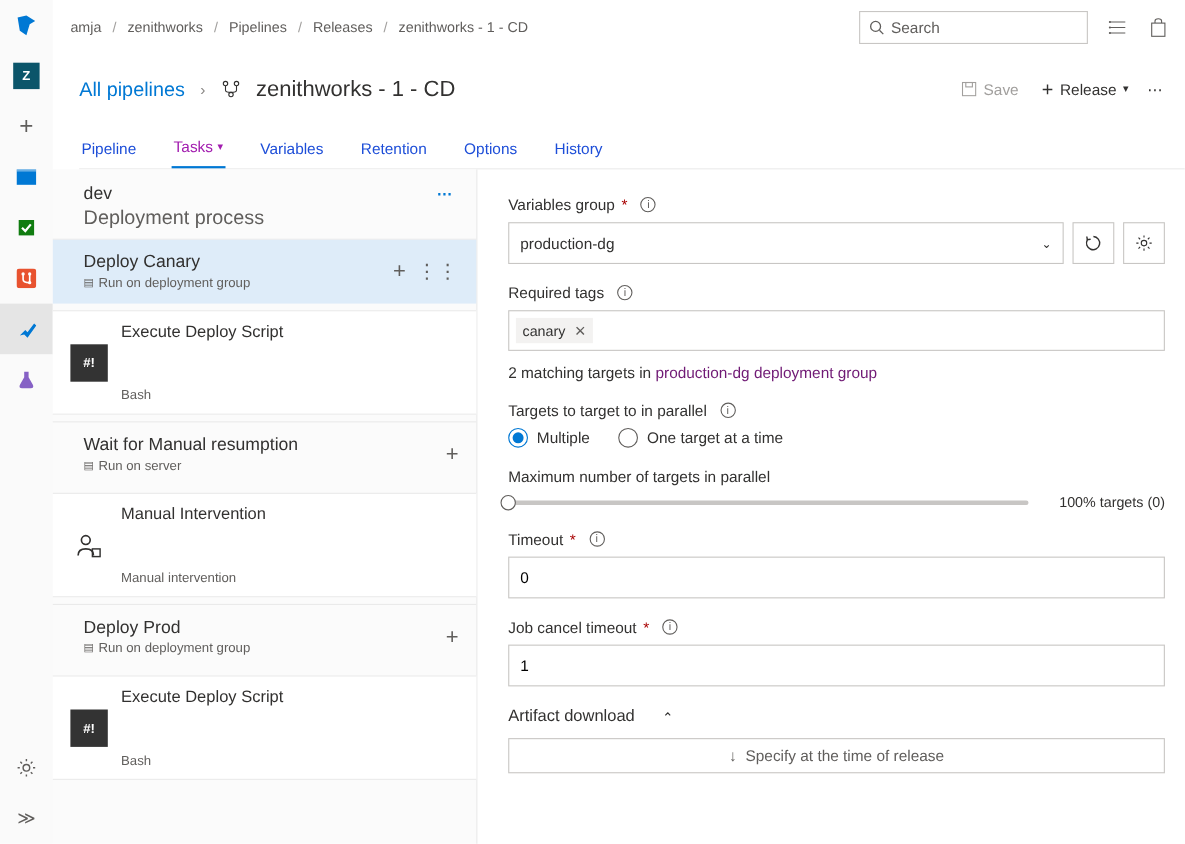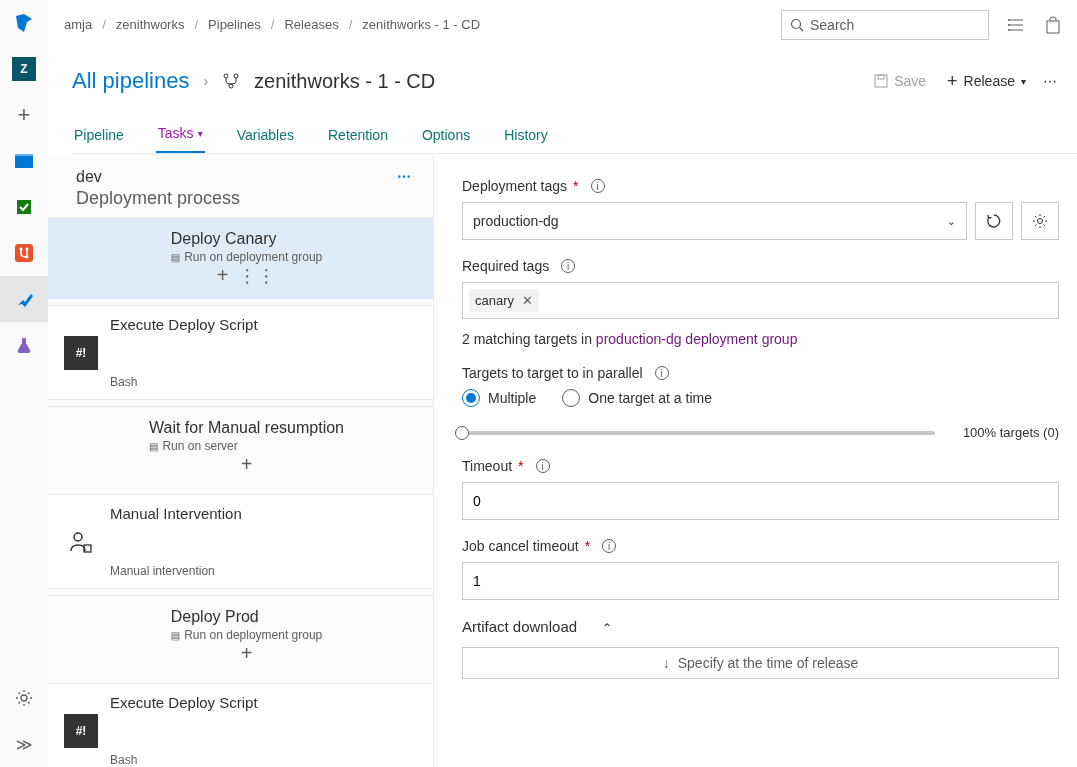--- a/index.html
+++ b/index.html
@@ -13,42 +13,42 @@
 
 
 .topbar { position: absolute; left: 48px; top: 0; right: 0; height: 50px; display: flex; align-items: center; padding: 0 16px; border-bottom: 1px solid transparent; }
 .breadcrumb { display: flex; align-items: center; gap: 10px; font-size: 13px; color: #605e5c; }
 .breadcrumb .sep { color: #a19f9d; }
 .search-box { margin-left: auto; width: 208px; height: 30px; border: 1px solid #c8c6c4; display: flex; align-items: center; padding: 0 8px; gap: 6px; color: #605e5c; }
 .topright { display: flex; align-items: center; gap: 20px; margin-left: 18px; color: #605e5c; }
 
 
 .header-row { position: absolute; left: 72px; right: 14px; top: 56px; height: 50px; display: flex; align-items: center; gap: 14px; }
-.header-row .all-link { color: #0078d4; font-size: 22px; }
+.header-row .all-link { color: #0078d4; font-size: 18px; }
 .header-row .chev { color: #8a8886; }
 .header-row .title { font-size: 20px; color: #323130; }
 .header-row .actions { margin-left: auto; display: flex; align-items: center; gap: 1px; }
 .save-btn { color: #a19f9d; display: flex; align-items: center; gap: 6px; padding: 6px 10px; }
 .release-btn { display: flex; align-items: center; gap: 6px; padding: 6px 10px; }
 .more-btn { padding: 6px 6px; }
 
 
 .subtabs { position: absolute; left: 72px; right: 0; top: 114px; height: 40px; display: flex; align-items: flex-end; gap: 30px; border-bottom: 1px solid #eaeaea; }
-.subtab { padding: 0 2px 10px 2px; cursor: pointer; color: #0f766e; display:flex; align-items:center; gap:4px; }
+.subtab { padding: 0 2px 10px 2px; cursor: pointer; color: #1d4ed8; display:flex; align-items:center; gap:4px; }
 .subtab.active { border-bottom: 2px solid #0078d4; color:#a21caf; font-weight:400;}
 
 
 .task-col { position: absolute; left: 48px; top: 154px; width: 386px; bottom: 0; border-right: 1px solid #eaeaea; background:#fbfbfb; }
 .stage-header { padding: 14px 20px 8px 28px; display:flex; align-items:flex-start; justify-content:space-between; }
 .stage-header .nm { font-size:16px; }
 .stage-header .sub { font-size:18px; color:#605e5c; margin-top:2px;}
 .dots { cursor:pointer; color:#0078d4; letter-spacing:2px; font-weight:bold;}
 
 .job-block { border-top:1px solid #eaeaea; }
-.job-header { padding: 12px 16px 12px 28px; display:flex; align-items:center; justify-content:space-between; cursor:pointer;flex-direction:column;}
+.job-header { padding: 12px 16px 12px 28px; display:flex; align-items:center; justify-content:space-between; cursor:pointer;}
 .job-header.selected { background:#deecf9; }
 .job-title .nm { font-size:16px; }
 .job-title .sub { font-size:12px; color:#605e5c; display:flex; align-items:center; gap:4px; margin-top:2px;}
 .job-right { display:flex; align-items:center; gap:10px; color:#605e5c;}
 .plus-icon { font-size:20px; color:#605e5c; cursor:pointer; font-weight:300;}
 .grab { font-size:18px; cursor:grab; color:#605e5c; letter-spacing:1px;}
 
 .task-item { background:#fff; margin:6px 0 6px 0; padding:10px 16px 10px 16px; display:flex; align-items:center; gap:12px; border-top:1px solid #eaeaea; border-bottom:1px solid #eaeaea;}
 .task-badge { width:34px; height:34px; background:#333; color:#fff; display:flex; align-items:center; justify-content:center; font-weight:bold; font-size:12px; }
 .task-badge.person { background:transparent; color:#333;}
@@ -301,21 +301,21 @@
         <div class="sub">Bash</div>
       </div>
     </div>
   </div>
 </div>
 
 <div class="form-col">
 
   <div class="frow">
     <div class="flabel">
-        <span>Deployment tags</span> 
+        <span>Variables group</span> 
         <span class="req">*</span>
         <span class="info-i">i</span>
       </div>
     <div class="select-wrap">
       <div class="select">
         <span>production-dg</span>
         <span style="font-size:11px;">⌄</span>
       </div>
       <div class="iconbtn">
           <svg width="16" height="16">
@@ -360,20 +360,23 @@
           <span>Multiple</span>
         </div>
       <div class="radio">
           <span class="dot"></span>
           <span>One target at a time</span>
         </div>
     </div>
   </div>
 
   <div class="frow">
+    <div class="flabel">
+        <span>Maximum number of targets in parallel</span>
+      </div>
     <div class="slider-row">
       <div class="slider-track">
           <div class="slider-thumb"></div>
         </div>
       <div class="slider-label">100% targets (0)</div>
     </div>
   </div>
 
   <div class="frow">
     <div class="flabel">

